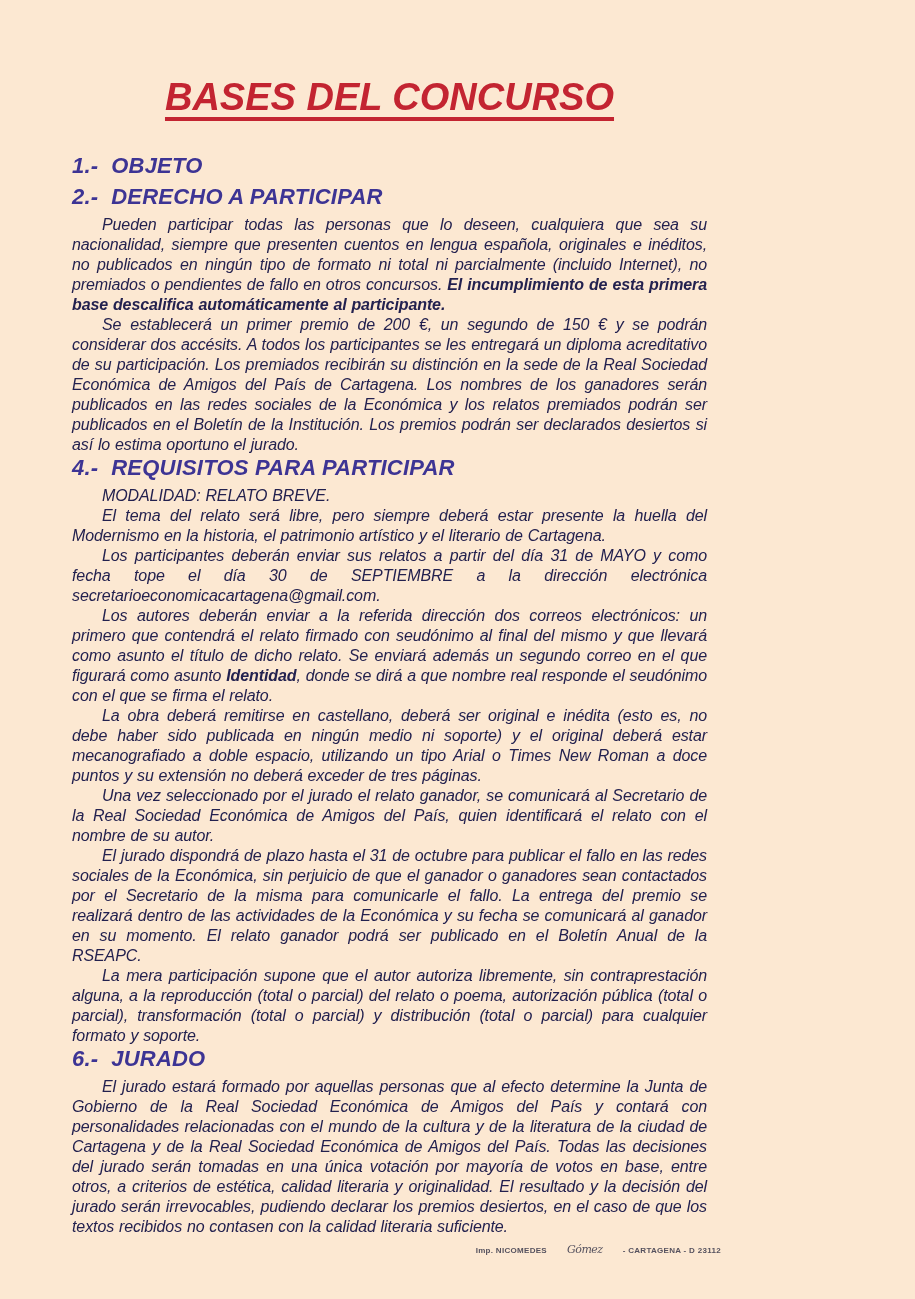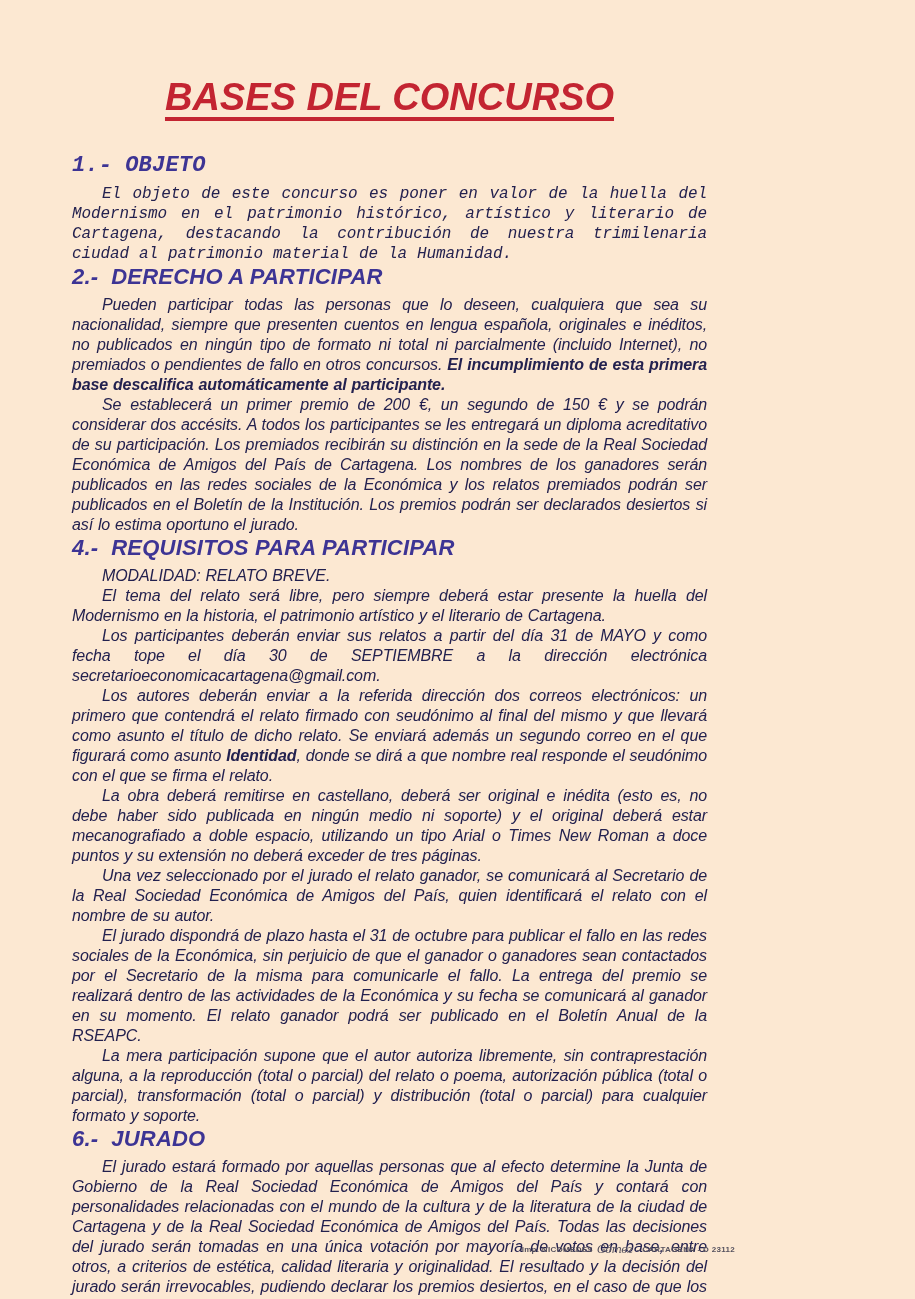--- a/index.html
+++ b/index.html
@@ -29,21 +29,21 @@
     font-weight:700;
     font-style:italic;
     letter-spacing:0px;
     line-height:1.12;
     text-decoration:underline;
     text-decoration-thickness:4px;
     text-underline-offset:7px;
     margin-bottom:34px;
   }
   .section{}
-  .section:first-of-type{margin-top:8px;font-family:Liberation Mono, monospace;}
+  .section:first-of-type{margin-top:8px;}
   .heading{
     color:var(--heading);
     font-size:22px;
     font-weight:700;
     font-style:italic;
     line-height:26px;
     margin-bottom:5px;
     letter-spacing:0.2px;
   }
   .heading .num{display:inline-block;}
@@ -52,50 +52,49 @@
     font-size:16px;
     line-height:20px;
     text-align:justify;
     text-indent:30px;
     letter-spacing:-0.1px;
     word-spacing:0.5px;
   }
   .para .bold{font-weight:700;}
   .footer{
     position:absolute;
-    right:44px;
+    right:58px;
     bottom:44px;
     font-size:8px;
     font-style:normal;
     font-weight:700;
     color:var(--footer);
     letter-spacing:0.3px;
     display:flex;
-    align-items:flex-start;
-    gap:4px;
+    align-items:center;
+    gap:20px;
     white-space:nowrap;
   }
   .footer .script{
     font-family:"DejaVu Serif",serif;
     font-style:italic;
     font-weight:400;
     font-size:11px;
     line-height:10px;
     letter-spacing:-0.5px;
   }
 </style>
 </head>
 <body>
 
 <div class="page">
   <h1 class="title">BASES DEL CONCURSO</h1>
   <main>
       <section class="section">
         <h2 class="heading"><span class="num">1.-</span><span class="label">OBJETO</span></h2>
-        <p class="para"><span class="">El objeto de este concurso es poner en valor de la huella del Modernismo en el patrimonio histórico, artístico y literario de Cartagena, destacando la contribución de nuestra trimilenaria ciudad al patrimonio material de la Humanidad.</span></p>
       </section>
       <section class="section">
         <h2 class="heading"><span class="num">2.-</span><span class="label">DERECHO A PARTICIPAR</span></h2>
         <p class="para"><span class="">Pueden participar todas las personas que lo deseen, cualquiera que sea su nacionalidad, siempre que presenten cuentos en lengua española, originales e inéditos, no publicados en ningún tipo de formato ni total ni parcialmente (incluido Internet), no premiados o pendientes de fallo en otros concursos. </span><span class="bold">El incumplimiento de esta primera base descalifica automáticamente al participante.</span></p>
       </section>
       <section class="section">
         <p class="para"><span class="">Se establecerá un primer premio de 200 €, un segundo de 150 € y se podrán considerar dos accésits. A todos los participantes se les entregará un diploma acreditativo de su participación. Los premiados recibirán su distinción en la sede de la Real Sociedad Económica de Amigos del País de Cartagena. Los nombres de los ganadores serán publicados en las redes sociales de la Económica y los relatos premiados podrán ser publicados en el Boletín de la Institución. Los premios podrán ser declarados desiertos si así lo estima oportuno el jurado.</span></p>
       </section>
       <section class="section">
         <h2 class="heading"><span class="num">4.-</span><span class="label">REQUISITOS PARA PARTICIPAR</span></h2>

